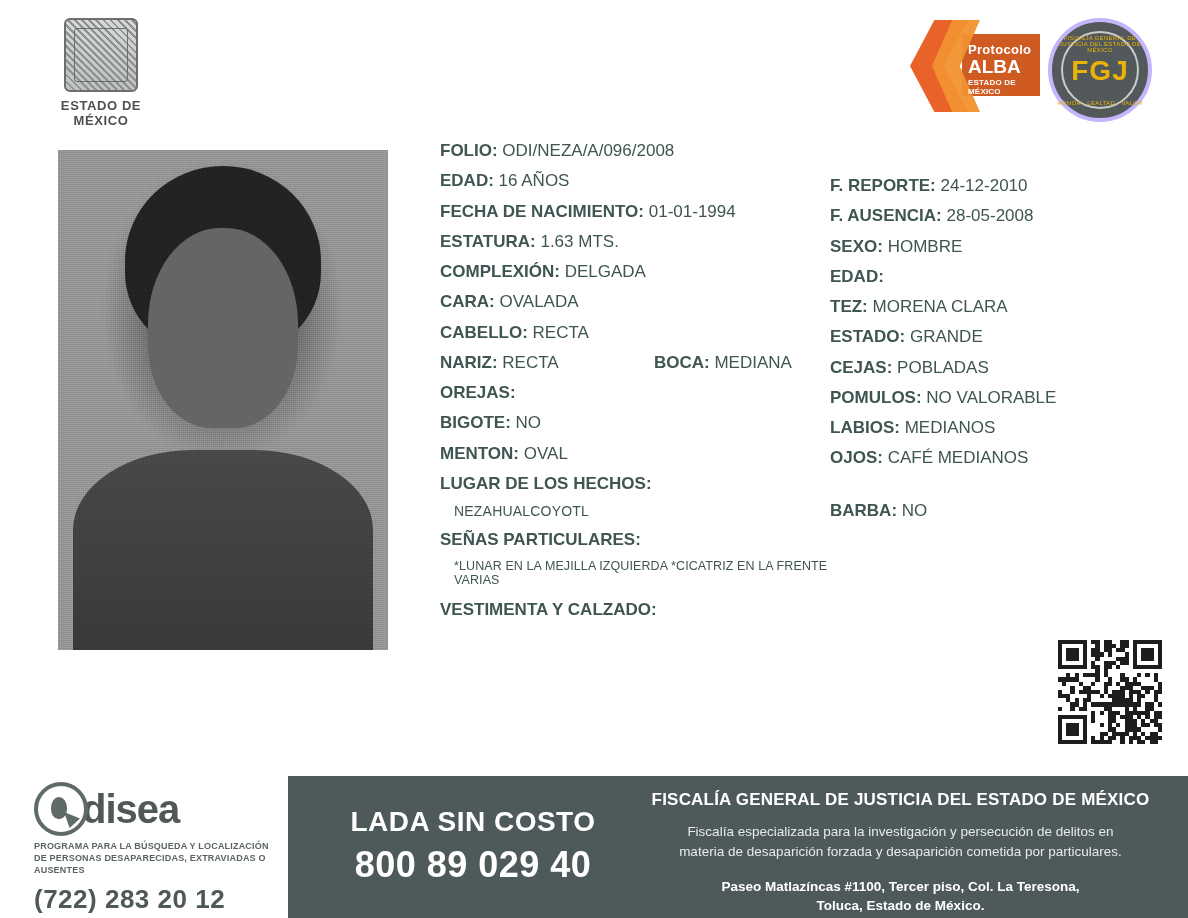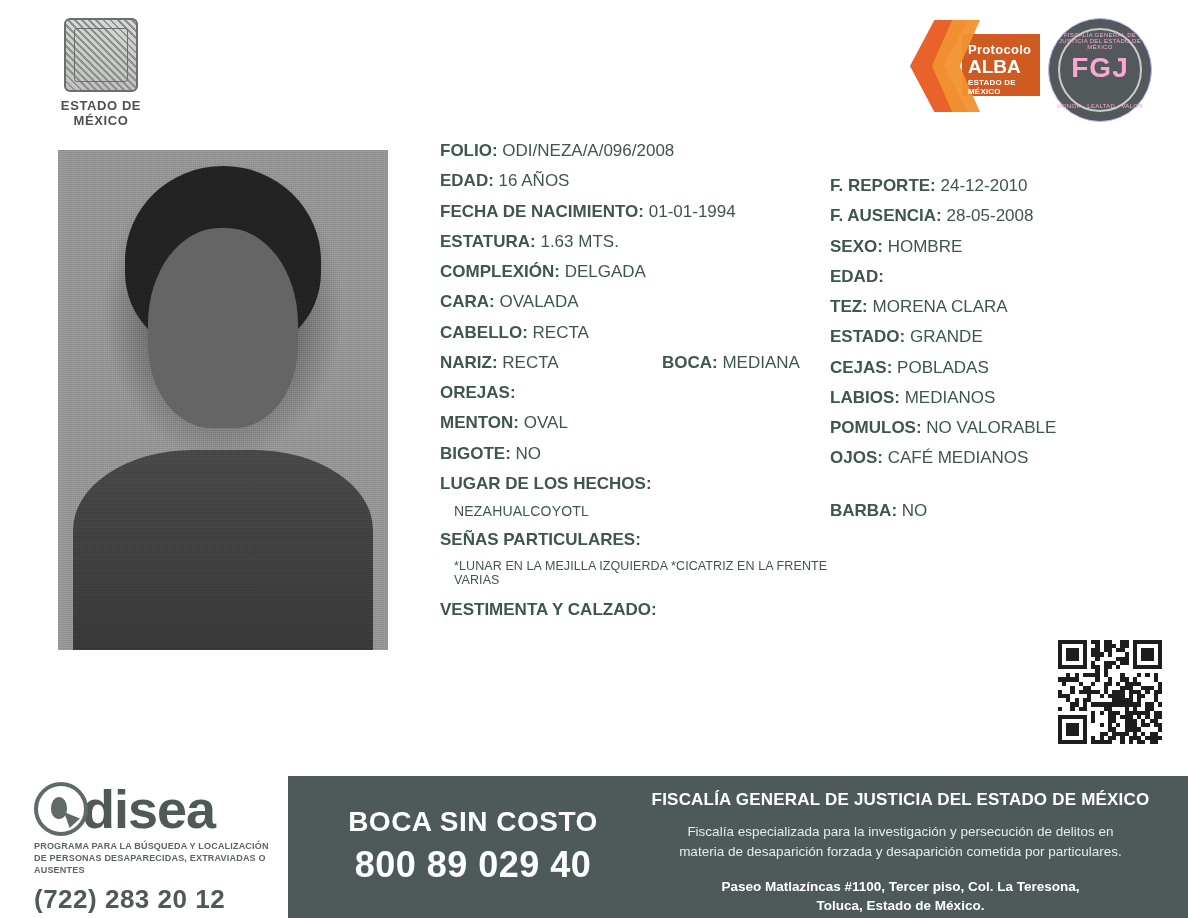--- a/index.html
+++ b/index.html
@@ -71,22 +71,22 @@
   .alba-t3 { font-size:8px; font-weight:bold; letter-spacing:.2px; margin-top:2px; }
   .alba-band {
     position:absolute; left:52px; top:18px; width:78px; height:62px;
     background:#cf5a22; z-index:-1;
   }
   
   .fgj {
     position:absolute; left:1048px; top:18px; width:104px; height:104px;
     border-radius:50%;
     background:#53585a;
-    border:1px solid #c4b5fd;
-    color:#f9a8d4;
+    border:4px solid #c4b5fd;
+    color:#eab308;
     text-align:center;
   }
   .fgj-inner {
     position:absolute; left:9px; top:9px; right:9px; bottom:9px;
     border:2px solid #c9ccc9; border-radius:50%;
   }
   .fgj-letters {
     position:absolute; left:0; right:0; top:33px;
     font-size:28px; font-weight:bold; letter-spacing:1px;
   }
@@ -142,21 +142,21 @@
     letter-spacing:.4px;
   }
 
   
   .details { position:absolute; left:440px; top:140px; width:700px; }
   .col-left { position:absolute; left:0; top:0; width:390px; }
   .col-right { position:absolute; left:390px; top:35px; width:310px; }
   .row { margin-bottom:9px; font-size:17px; line-height:1.25; white-space:nowrap; }
   .row .k { font-weight:bold; color:#3f5552; }
   .row .v { color:#3f5552; }
-  .row-inline2 { display:flex; gap:12px; }
+  .row-inline2 { display:flex; gap:4px; }
   .row-inline2 .seg1 { width:210px; }
   .sub {
     font-size:14px; color:#3f5552; margin:2px 0 10px 14px;
     letter-spacing:.2px;
   }
   .sub-small {
     font-size:12.5px; color:#3f5552; margin:3px 0 12px 14px; letter-spacing:.1px;
   }
 
   
@@ -177,21 +177,21 @@
   .odisea-mark::before {
     content:""; position:absolute; left:13px; top:11px;
     width:16px; height:22px; background:#5f6b64; border-radius:50% 50% 45% 45%;
   }
   .odisea-mark::after {
     content:""; position:absolute; left:26px; top:26px;
     width:16px; height:16px; background:#5f6b64;
     clip-path:polygon(0 0, 100% 40%, 35% 100%);
   }
   .odisea-word {
-    font-size:54px; font-weight:bold; color:#4f5a55; letter-spacing:-1px;
+    font-size:40px; font-weight:bold; color:#4f5a55; letter-spacing:-1px;
     margin-left:-6px; line-height:1;
   }
   .odisea-sub {
     margin-top:4px; font-size:9px; font-weight:bold; color:#5b655f;
     letter-spacing:.2px; line-height:1.35;
   }
   .odisea-tel {
     margin-top:8px; font-size:26px; font-weight:bold; color:#4f5a55; letter-spacing:.5px;
   }
   .grayband {
@@ -286,27 +286,27 @@
           <span class="k">BOCA:</span>
           <span class="v">MEDIANA</span>
         </span>
       </div>
 
       <div class="row">
         <span class="k">OREJAS:</span>
         <span class="v"></span>
       </div>
       <div class="row">
+        <span class="k">BIGOTE:</span>
+        <span class="v">NO</span>
+      </div>
+      <div class="row">
         <span class="k">MENTON:</span>
         <span class="v">OVAL</span>
       </div>
-      <div class="row">
-        <span class="k">BIGOTE:</span>
-        <span class="v">NO</span>
-      </div>
 
       <div class="row">
         <span class="k">LUGAR DE LOS HECHOS:</span>
       </div>
       <div class="sub">NEZAHUALCOYOTL</div>
 
       <div class="row">
         <span class="k">SEÑAS PARTICULARES:</span>
       </div>
       <div class="sub-small">*LUNAR EN LA MEJILLA IZQUIERDA  *CICATRIZ EN LA FRENTE VARIAS</div>
@@ -339,26 +339,26 @@
       </div>
       <div class="row">
         <span class="k">ESTADO:</span>
         <span class="v">GRANDE</span>
       </div>
       <div class="row">
         <span class="k">CEJAS:</span>
         <span class="v">POBLADAS</span>
       </div>
       <div class="row">
+        <span class="k">POMULOS:</span>
+        <span class="v">NO VALORABLE</span>
+      </div>
+      <div class="row">
         <span class="k">LABIOS:</span>
         <span class="v">MEDIANOS</span>
-      </div>
-      <div class="row">
-        <span class="k">POMULOS:</span>
-        <span class="v">NO VALORABLE</span>
       </div>
       <div class="row">
         <span class="k">OJOS:</span>
         <span class="v">CAFÉ MEDIANOS</span>
       </div>
       <div class="row" style="margin-top:31px;">
         <span class="k">BARBA:</span>
         <span class="v">NO</span>
       </div>
     </div>
@@ -711,21 +711,21 @@
       <div class="odisea-sub">
         <div>PROGRAMA PARA LA BÚSQUEDA Y LOCALIZACIÓN</div>
         <div>DE PERSONAS DESAPARECIDAS, EXTRAVIADAS  O</div>
         <div>AUSENTES</div>
       </div>
       <div class="odisea-tel">(722) 283 20 12</div>
     </div>
 
     <div class="grayband">
       <div class="lada">
-        <div class="lada-t1">BOCA SIN COSTO</div>
+        <div class="lada-t1">LADA SIN COSTO</div>
         <div class="lada-t2">800 89 029 40</div>
       </div>
       <div class="fiscalia">
         <div class="fis-t1">FISCALÍA GENERAL DE JUSTICIA DEL ESTADO DE MÉXICO</div>
         <div class="fis-t2">
           <div>Fiscalía especializada para la investigación y persecución de delitos en</div>
           <div>materia de desaparición forzada y desaparición cometida por particulares.</div>
         </div>
         <div class="fis-t3">
           <div>Paseo Matlazíncas #1100, Tercer piso, Col. La Teresona,</div>

